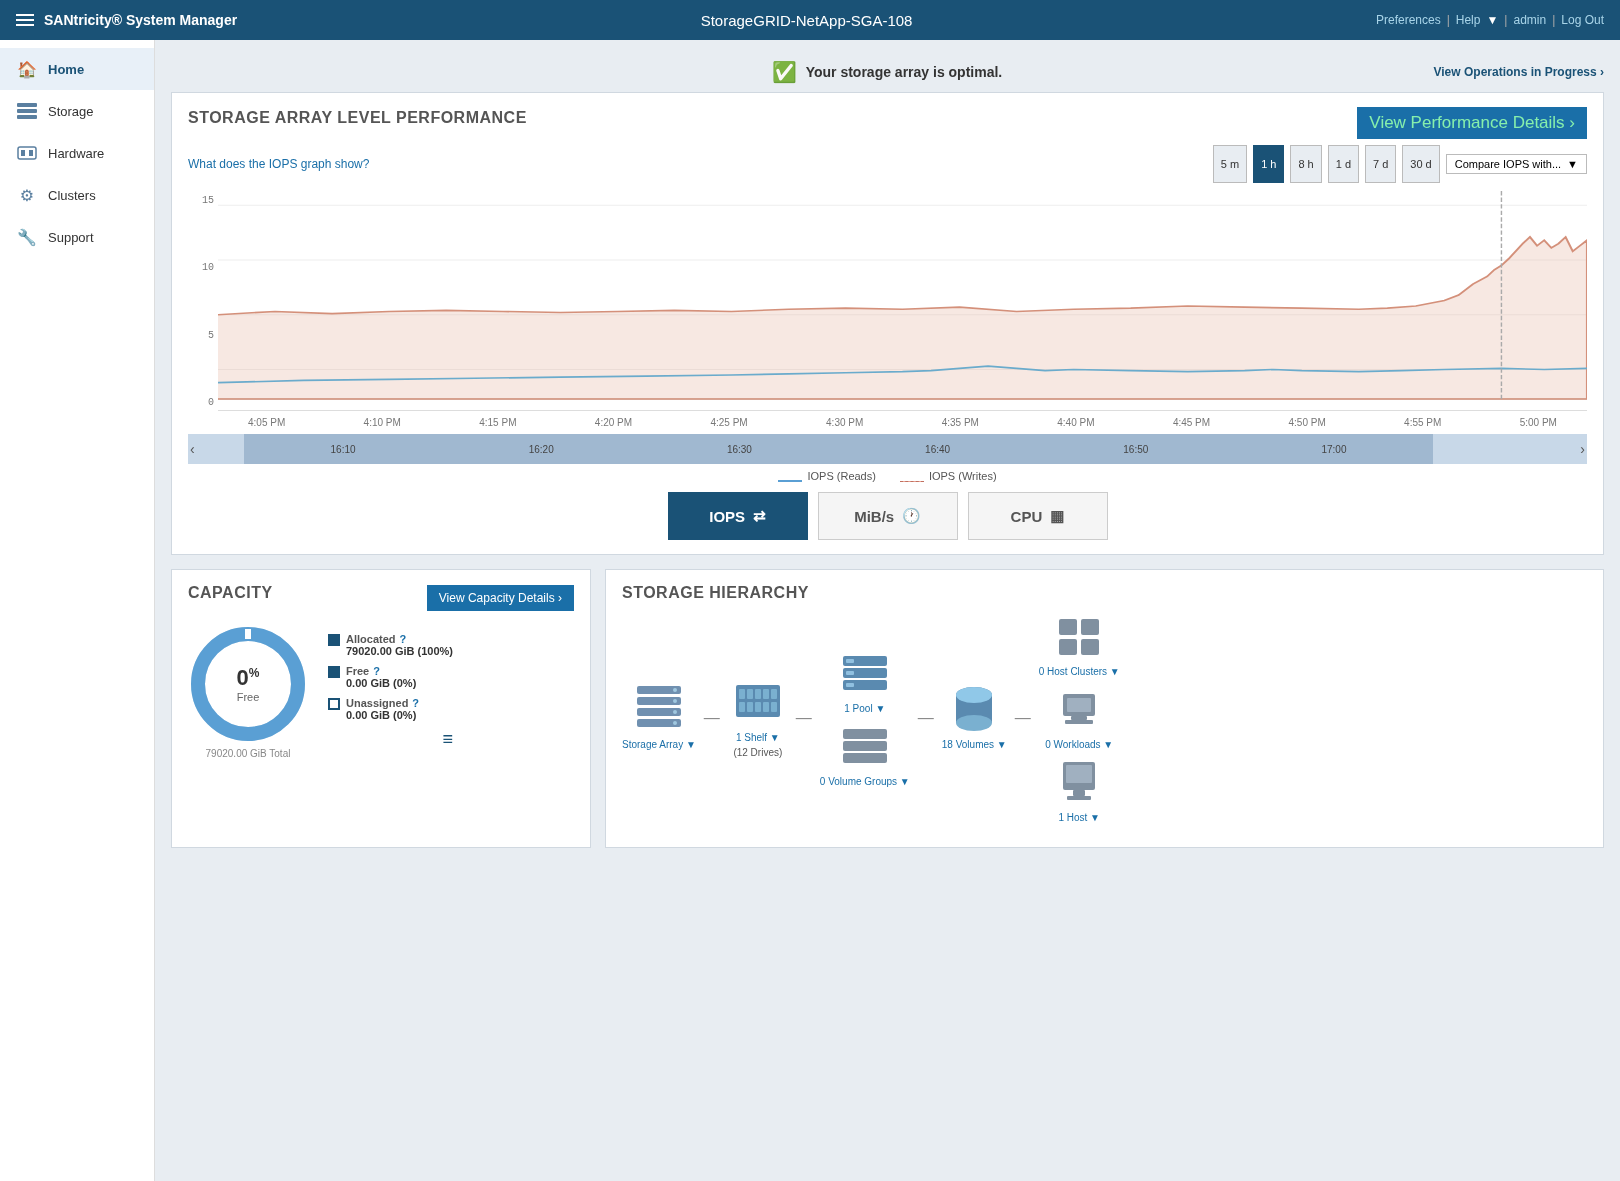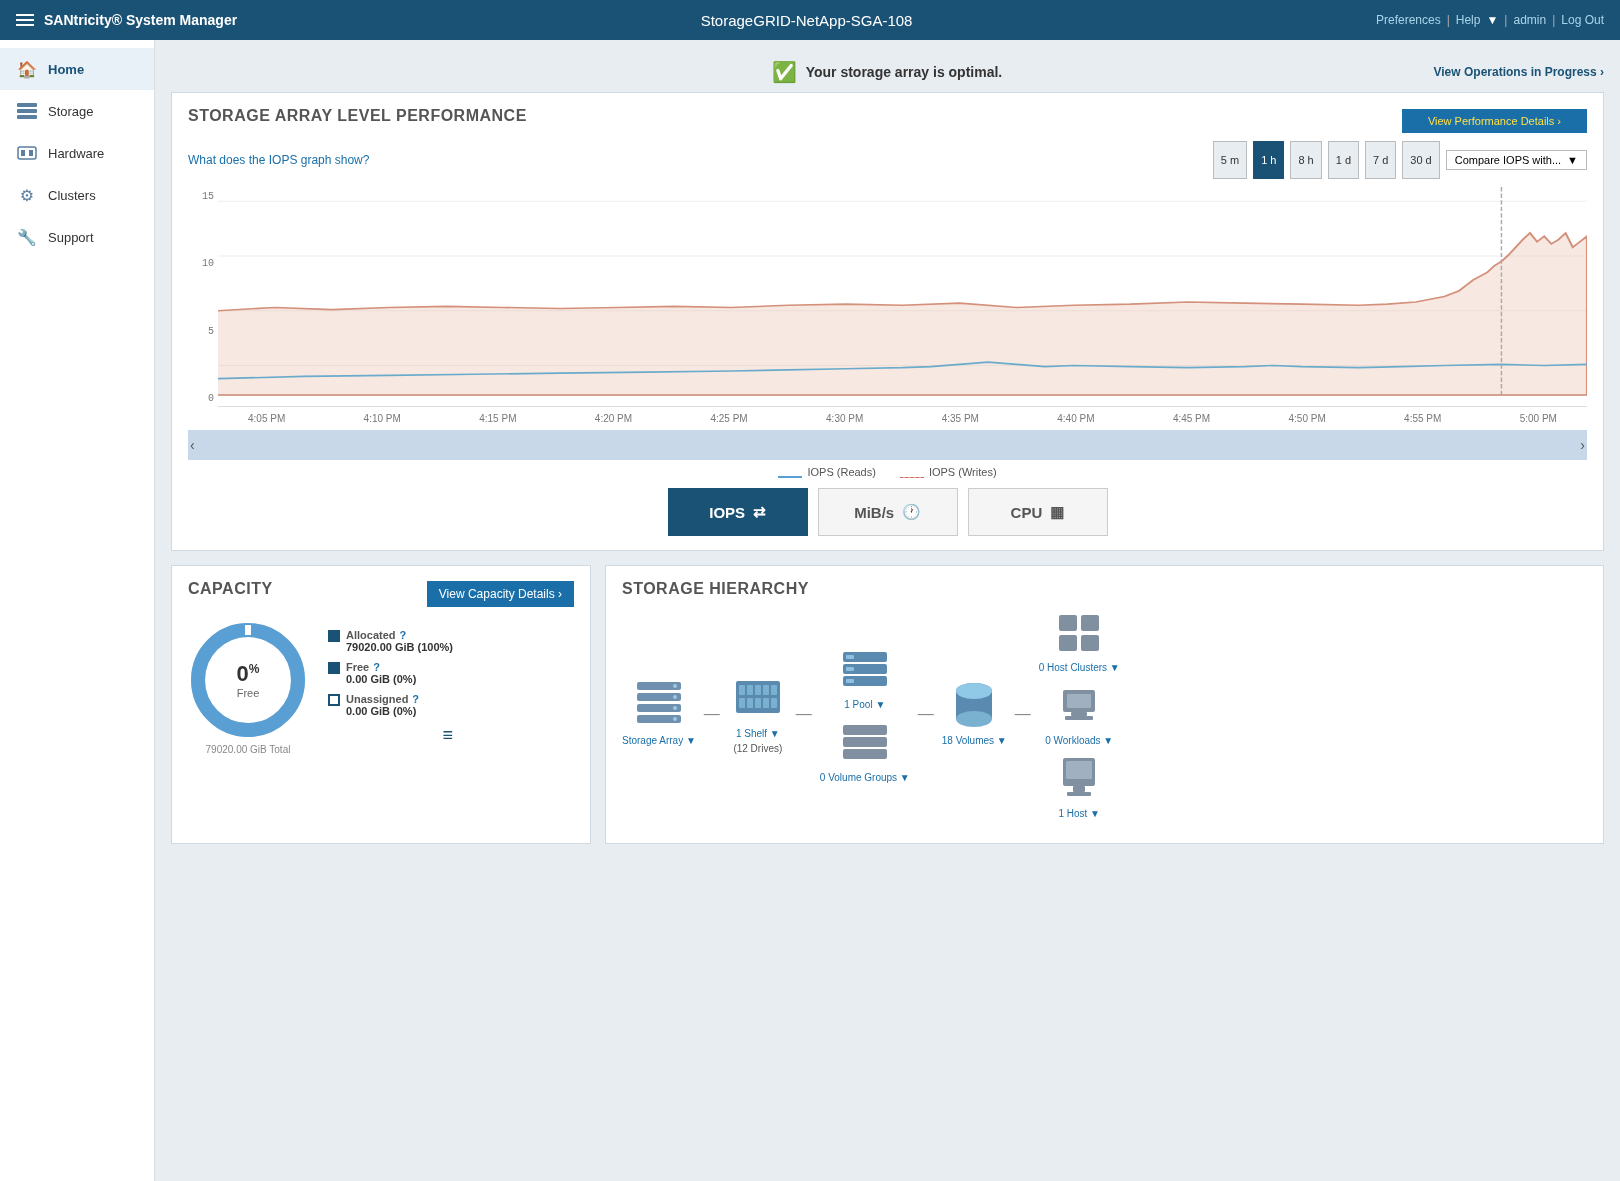--- a/index.html
+++ b/index.html
@@ -110,24 +110,24 @@
       align-items: center;
       border: 1px solid #bbb;
       background: white;
       padding: 3px 8px;
       font-size: 11px;
       cursor: pointer;
       gap: 6px;
     }
     .view-perf-btn {
       background: #1a6fa8;
-      color: #fde047;
+      color: #86efac;
       border: none;
-      padding: 6px 26px;
-      font-size: 11px;
+      padding: 6px 12px;
+      font-size: 17px;
       cursor: pointer;
     }
 
     
     .chart-area {
       position: relative;
       height: 220px;
       border-bottom: 1px solid #ddd;
       margin-bottom: 4px;
     }
@@ -439,20 +439,30 @@
           <span>4:40 PM</span>
           <span>4:45 PM</span>
           <span>4:50 PM</span>
           <span>4:55 PM</span>
           <span>5:00 PM</span>
         </div>
       </div>
 
       <div class="timeline-slider">
         <span class="timeline-arrow left">‹</span>
+        <div class="timeline-inner">
+          <div class="timeline-labels">
+            <span>16:10</span>
+            <span>16:20</span>
+            <span>16:30</span>
+            <span>16:40</span>
+            <span>16:50</span>
+            <span>17:00</span>
+          </div>
+        </div>
         <span class="timeline-arrow right">›</span>
       </div>
 
       <div class="chart-legend">
         <div class="legend-item">
           <div class="legend-line read"></div>
           <span>IOPS (Reads)</span>
         </div>
         <div class="legend-item">
           <div class="legend-line write"></div>

